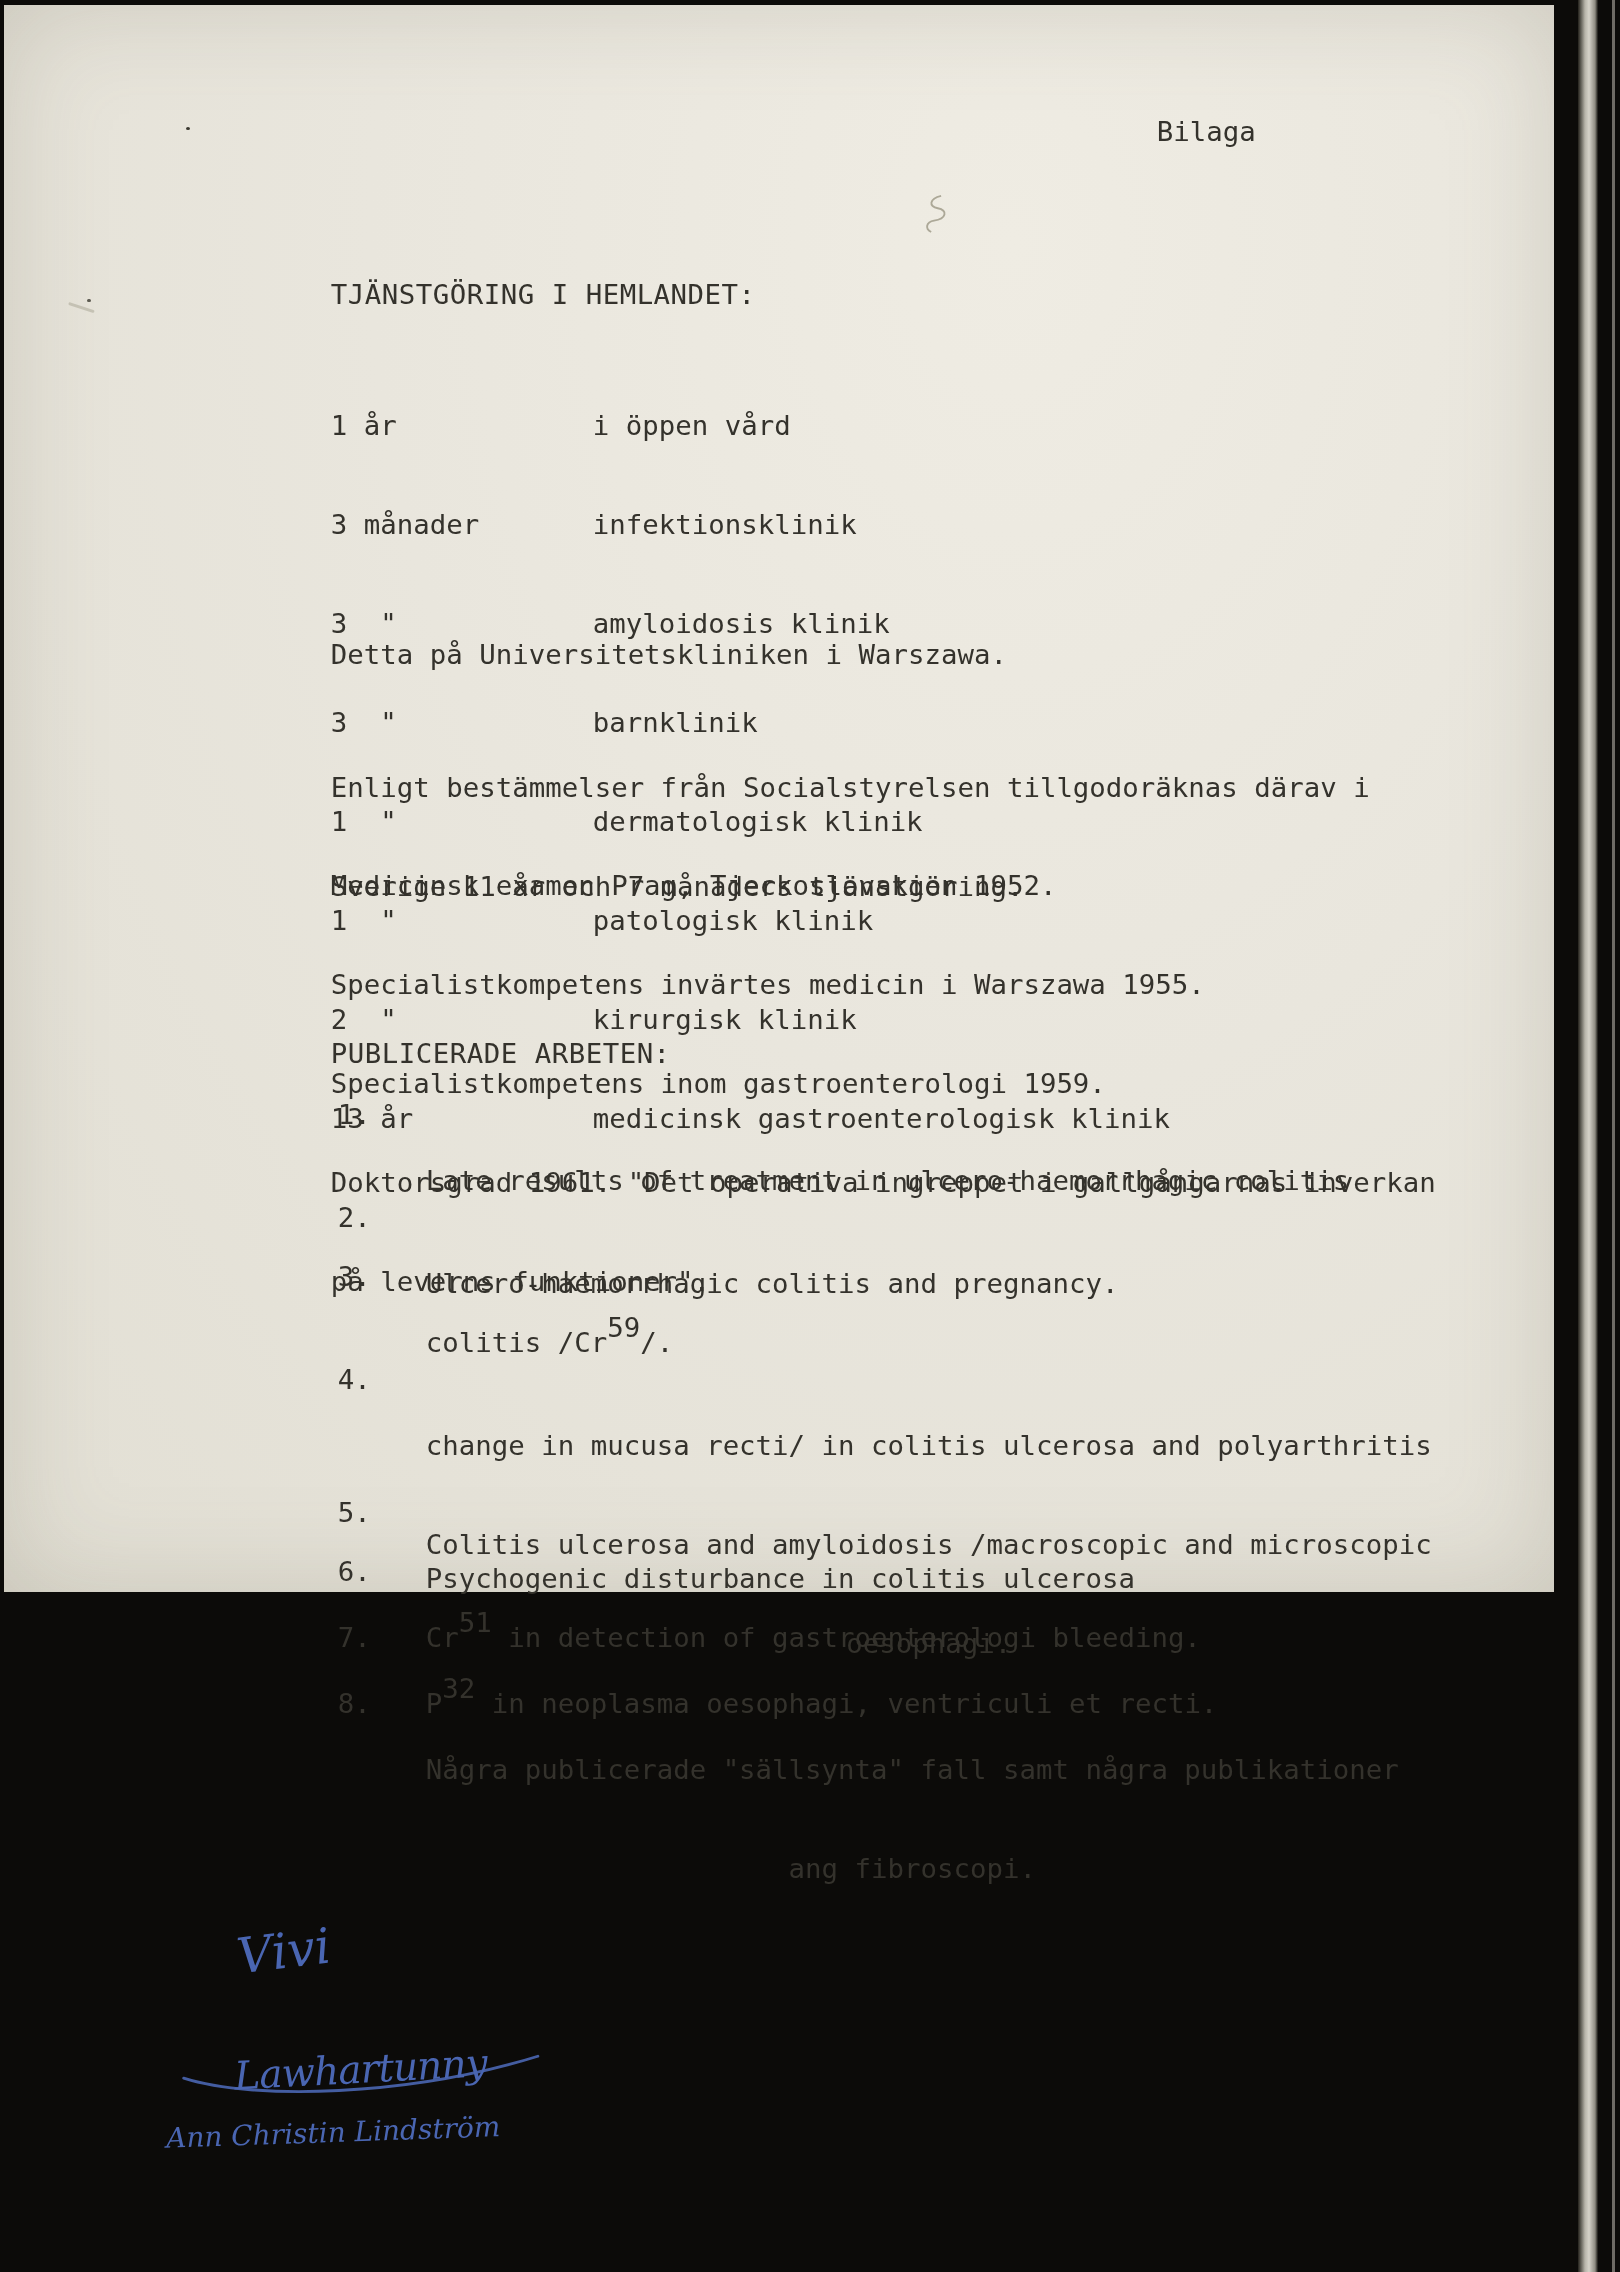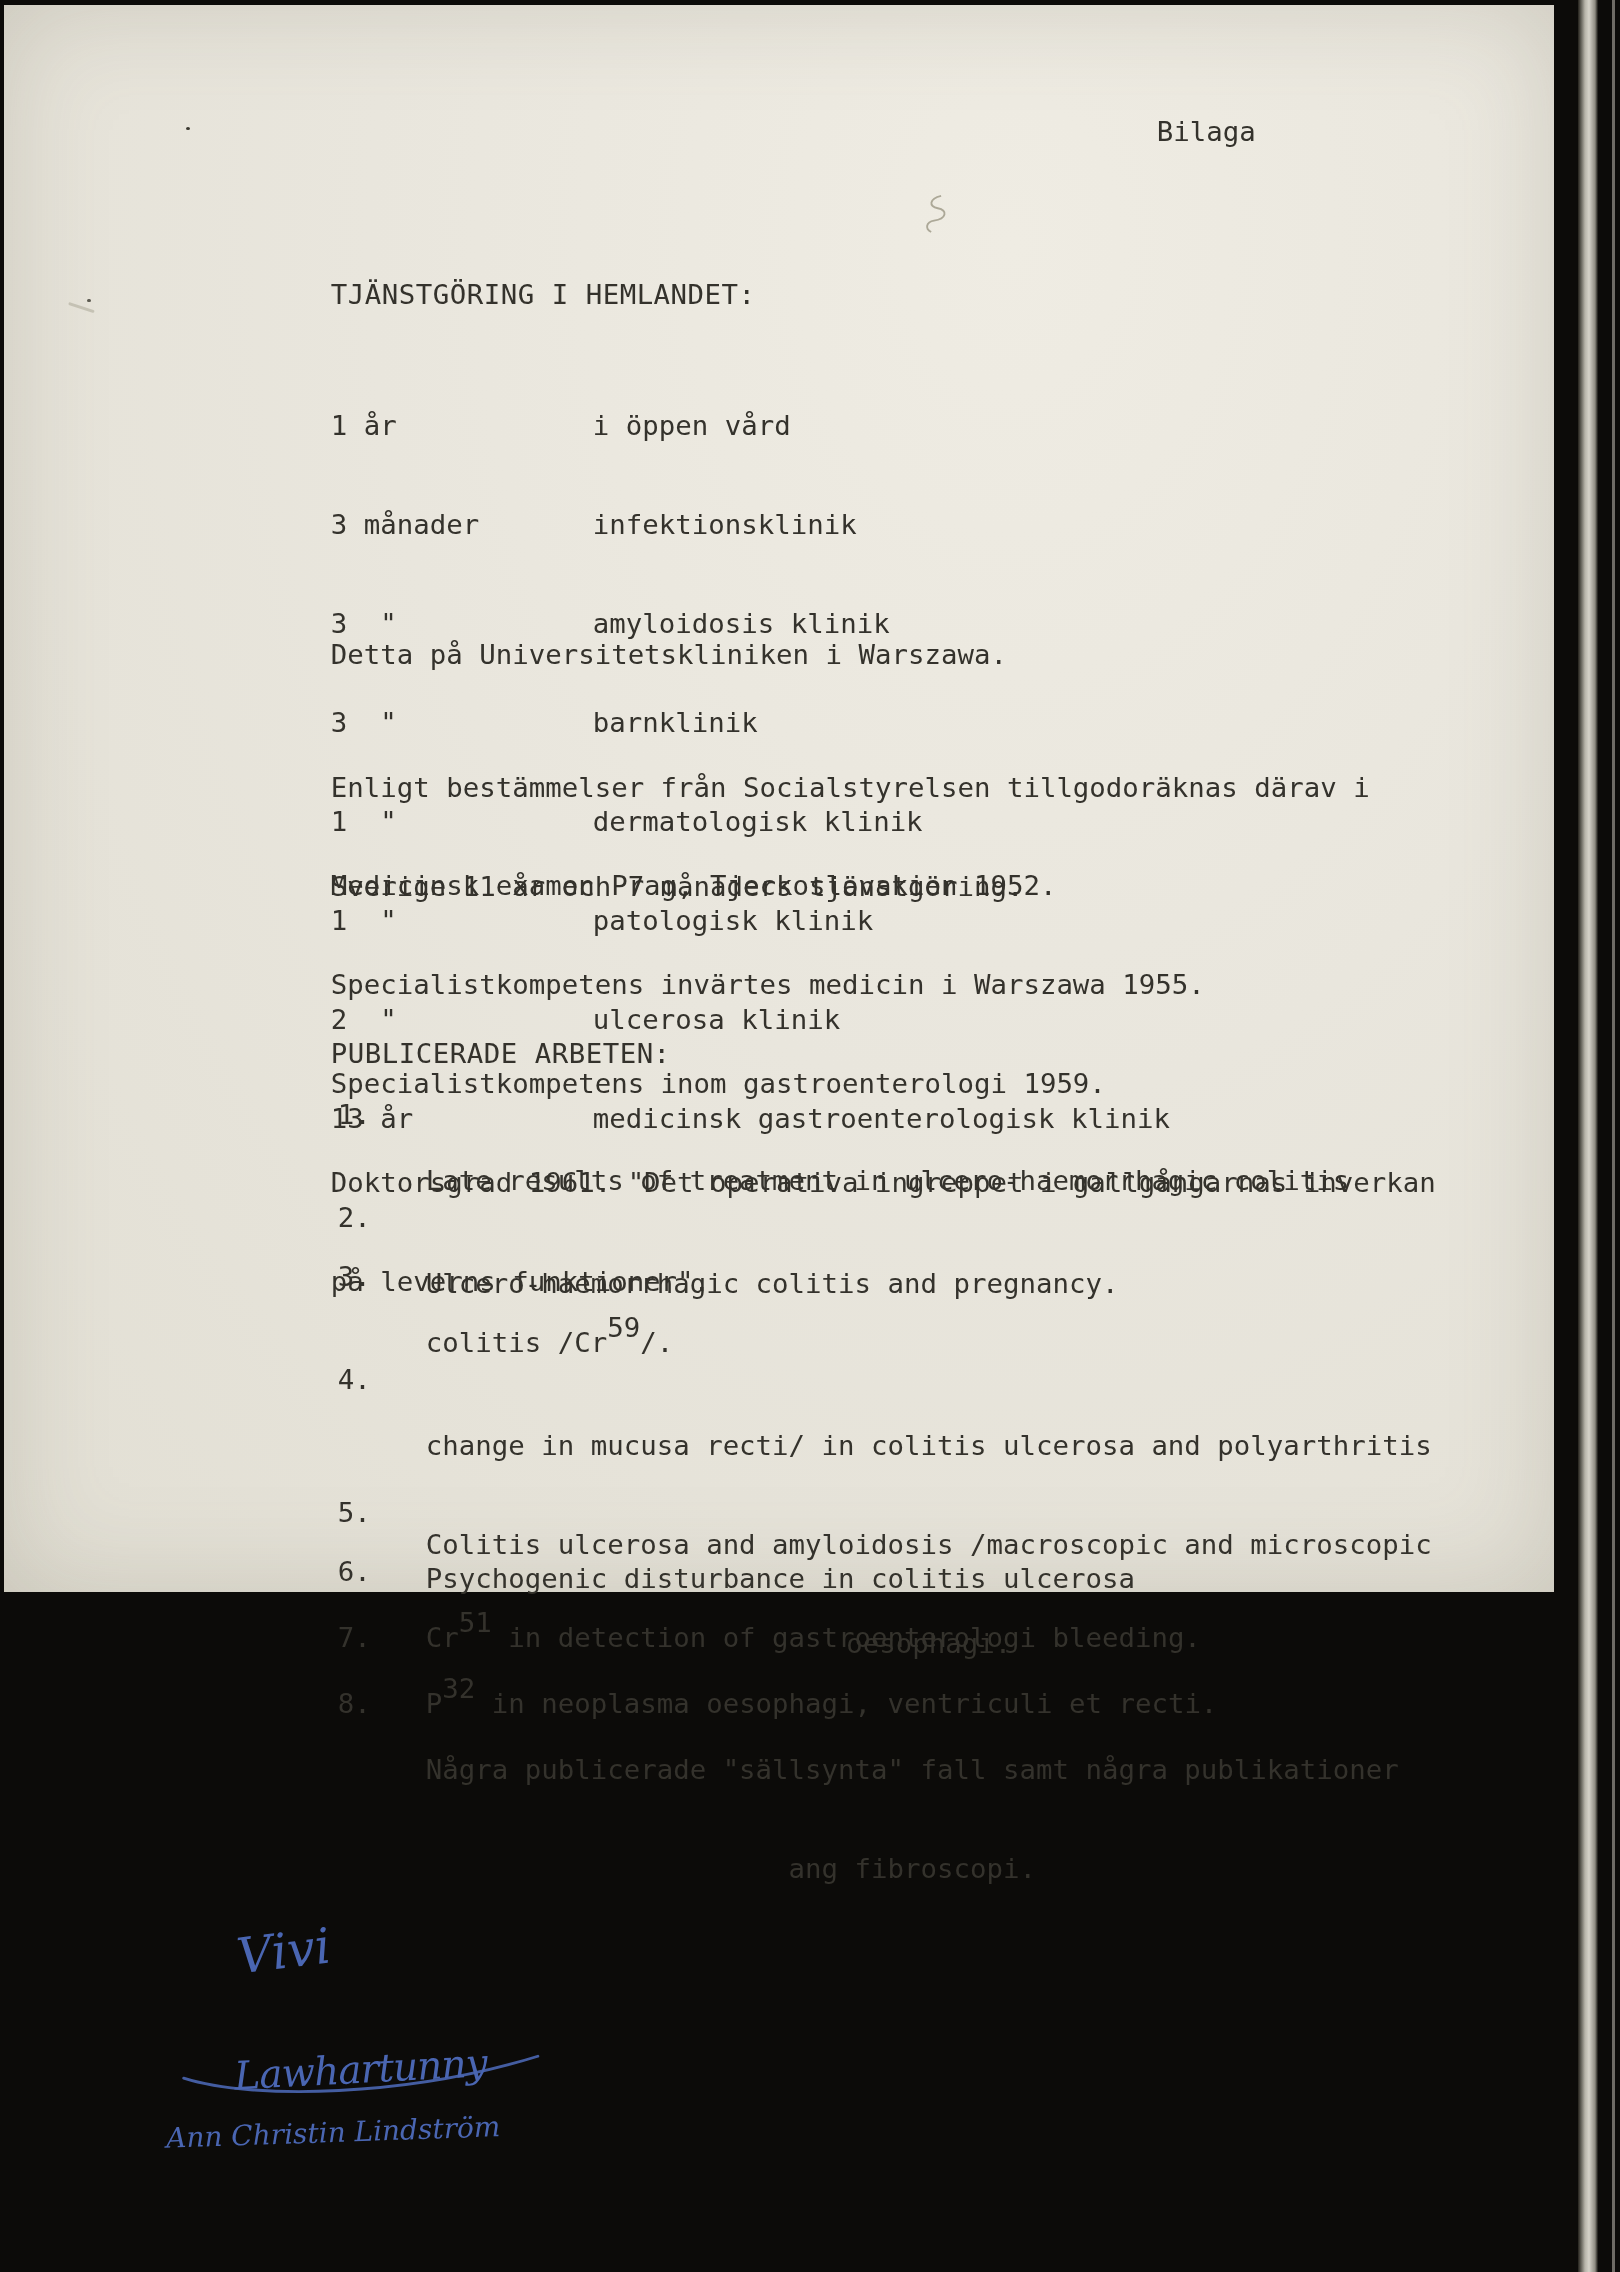--- a/index.html
+++ b/index.html
@@ -114,21 +114,21 @@
     <div class="service-row">
       <span class="service-dur">1  "</span>
       <span class="service-clinic">dermatologisk klinik</span>
     </div>
     <div class="service-row">
       <span class="service-dur">1  "</span>
       <span class="service-clinic">patologisk klinik</span>
     </div>
     <div class="service-row">
       <span class="service-dur">2  "</span>
-      <span class="service-clinic">ulcerosa klinik</span>
+      <span class="service-clinic">kirurgisk klinik</span>
     </div>
     <div class="service-row">
       <span class="service-dur">13 år</span>
       <span class="service-clinic">medicinsk gastroenterologisk klinik</span>
     </div>
   </div>
 
   <div class="abs para-detta">Detta på Universitetskliniken i Warszawa.</div>
 
   <div class="abs para-enligt">

